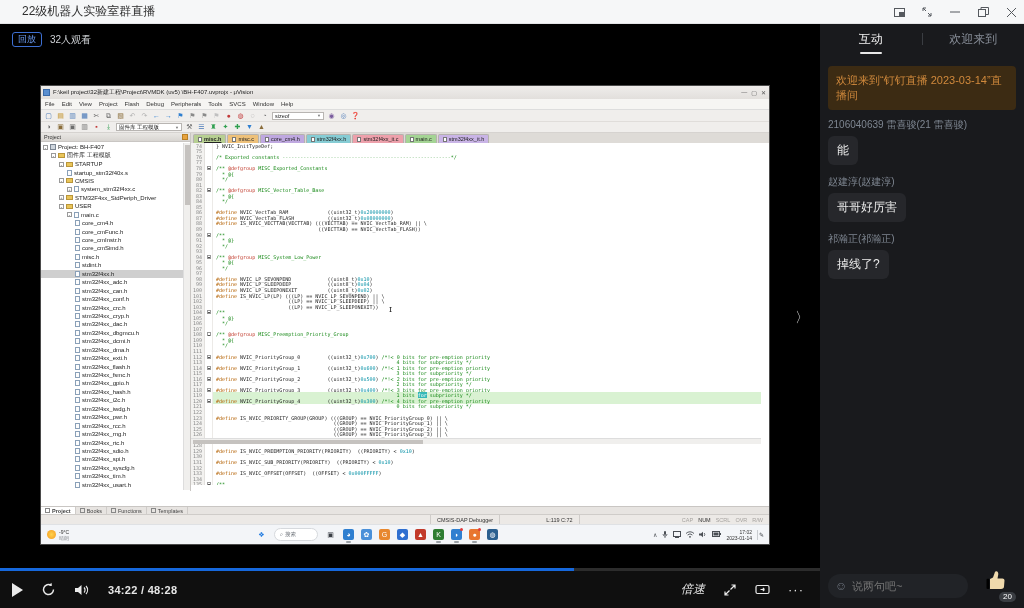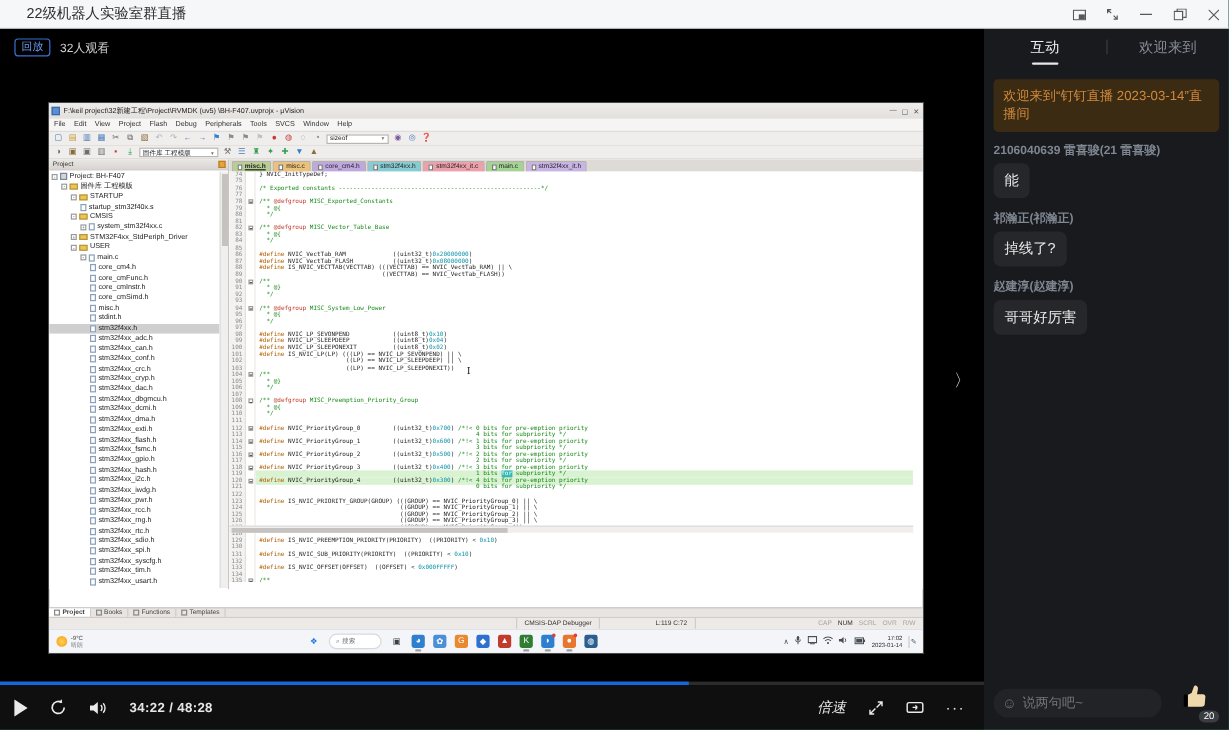--- a/index.html
+++ b/index.html
@@ -1,17 +1,17 @@
 <!DOCTYPE html>
 <html><head>
 <meta charset="utf-8">
 <style>
   html,body{margin:0;padding:0;background:#000;}
   *{box-sizing:border-box;}
-  #stage{position:relative;width:1024px;height:608px;background:#0f766e;overflow:hidden;
+  #stage{position:relative;width:1024px;height:608px;background:#a16207;overflow:hidden;
          font-family:"Liberation Sans",sans-serif;}
 
   
   .topbar{position:absolute;left:0;top:0;width:1024px;height:24px;background:#f6f7f8;
           display:flex;align-items:center;border-bottom:1px solid #e3e4e6;}
   .topbar .title{margin-left:22px;font-size:12px;color:#2e2e2e;}
   .winbtns{position:absolute;right:6px;top:0;height:24px;display:flex;align-items:center;gap:14px;}
   .winbtns .wb{width:14px;height:14px;display:flex;align-items:center;justify-content:center;color:#55595e;font-size:11px;cursor:default;}
   .winbtns svg{display:block;}
 
@@ -40,21 +40,21 @@
   .sidebar{position:absolute;left:820px;top:24px;width:204px;height:584px;background:#191a1d;}
   .tabs{display:flex;align-items:center;height:30px;position:relative;}
   .tabs .tab{flex:1;text-align:center;font-size:12px;color:#868c96;cursor:pointer;position:relative;}
   .tabs .tab.active{color:#f2f2f2;}
   .tabs .tab.active::after{content:"";position:absolute;left:50%;transform:translateX(-50%);bottom:-6px;width:22px;height:2px;background:#e8e8e8;border-radius:1px;}
   .tabs .divider{width:1px;height:12px;background:#3a3d42;}
   .welcome{margin:12px 8px 0 8px;background:#3c2b13;border-radius:4px;padding:7px 8px;
            color:#d0893c;font-size:11px;line-height:15px;}
   .chat{margin:8px 8px 0 8px;}
   .chat .msg{margin-bottom:10px;}
-  .chat .user{color:#7e8691;font-size:10px;margin-bottom:4px;font-weight:bold;}
+  .chat .user{color:#7e8691;font-size:10px;margin-bottom:4px;}
   .chat .bubble{display:inline-block;background:#26272b;color:#ececec;font-size:12px;
                 padding:6px 9px;border-radius:6px;max-width:170px;}
   .chatbar{position:absolute;left:8px;bottom:10px;width:188px;display:flex;align-items:center;}
   .chat-input{width:140px;height:24px;background:#212327;border:none;border-radius:13px;
               color:#c8c8c8;font-size:11px;padding:0 8px 0 24px;outline:none;}
   .emoji{position:absolute;left:7px;top:5px;color:#6d737d;font-size:12px;line-height:14px;}
   .like{position:absolute;right:2px;bottom:0;width:30px;height:30px;cursor:pointer;}
   .like-badge{position:absolute;right:-2px;bottom:-4px;background:#3a3d42;color:#fff;font-size:8px;
               border-radius:6px;padding:0 4px;line-height:10px;}
 
@@ -688,22 +688,22 @@
 
   <div class="sidebar">
     <div class="tabs" id="sideTabs">
         <div class="tab active">互动</div>
         <div class="divider"></div>
         <div class="tab">欢迎来到</div>
       </div>
     <div class="welcome">欢迎来到“钉钉直播 2023-03-14”直播间</div>
     <div class="chat" id="chatList">
         <div class="msg"><div class="user">2106040639 雷喜骏(21 雷喜骏)</div><div class="bubble">能</div></div>
+        <div class="msg"><div class="user">赵建淳(赵建淳)</div><div class="bubble">哥哥好厉害</div></div>
         <div class="msg"><div class="user">祁瀚正(祁瀚正)</div><div class="bubble">掉线了?</div></div>
-        <div class="msg"><div class="user">赵建淳(赵建淳)</div><div class="bubble">哥哥好厉害</div></div>
       </div>
     <div class="chatbar">
       <span class="emoji">☺</span>
       <input class="chat-input" placeholder="说两句吧~" style="">
       <div class="like">
         <svg width="24" height="24">
             <path d="M6 11 L6 21 L17 21 C19 21 20 20 20 18.5 L20.5 12.5 C20.5 11.3 19.6 10.5 18.4 10.5 L13.5 10.5 L14.3 6.2 C14.5 4.8 13.7 3.5 12.4 3.3 C11.6 3.2 11 3.8 10.7 4.7 L9 9.4 L6 11 Z" fill="#efd9ac"></path>
             <rect x="2.5" y="10.8" width="3" height="10.2" rx="1" fill="#e3c econ"></rect>
           </svg>
         <span class="like-badge">20</span>

